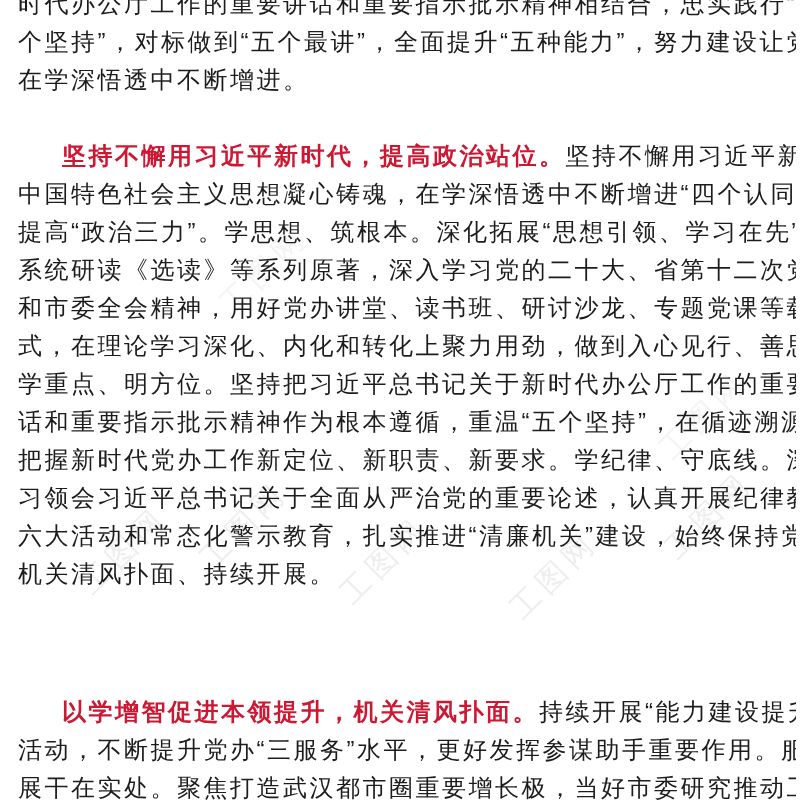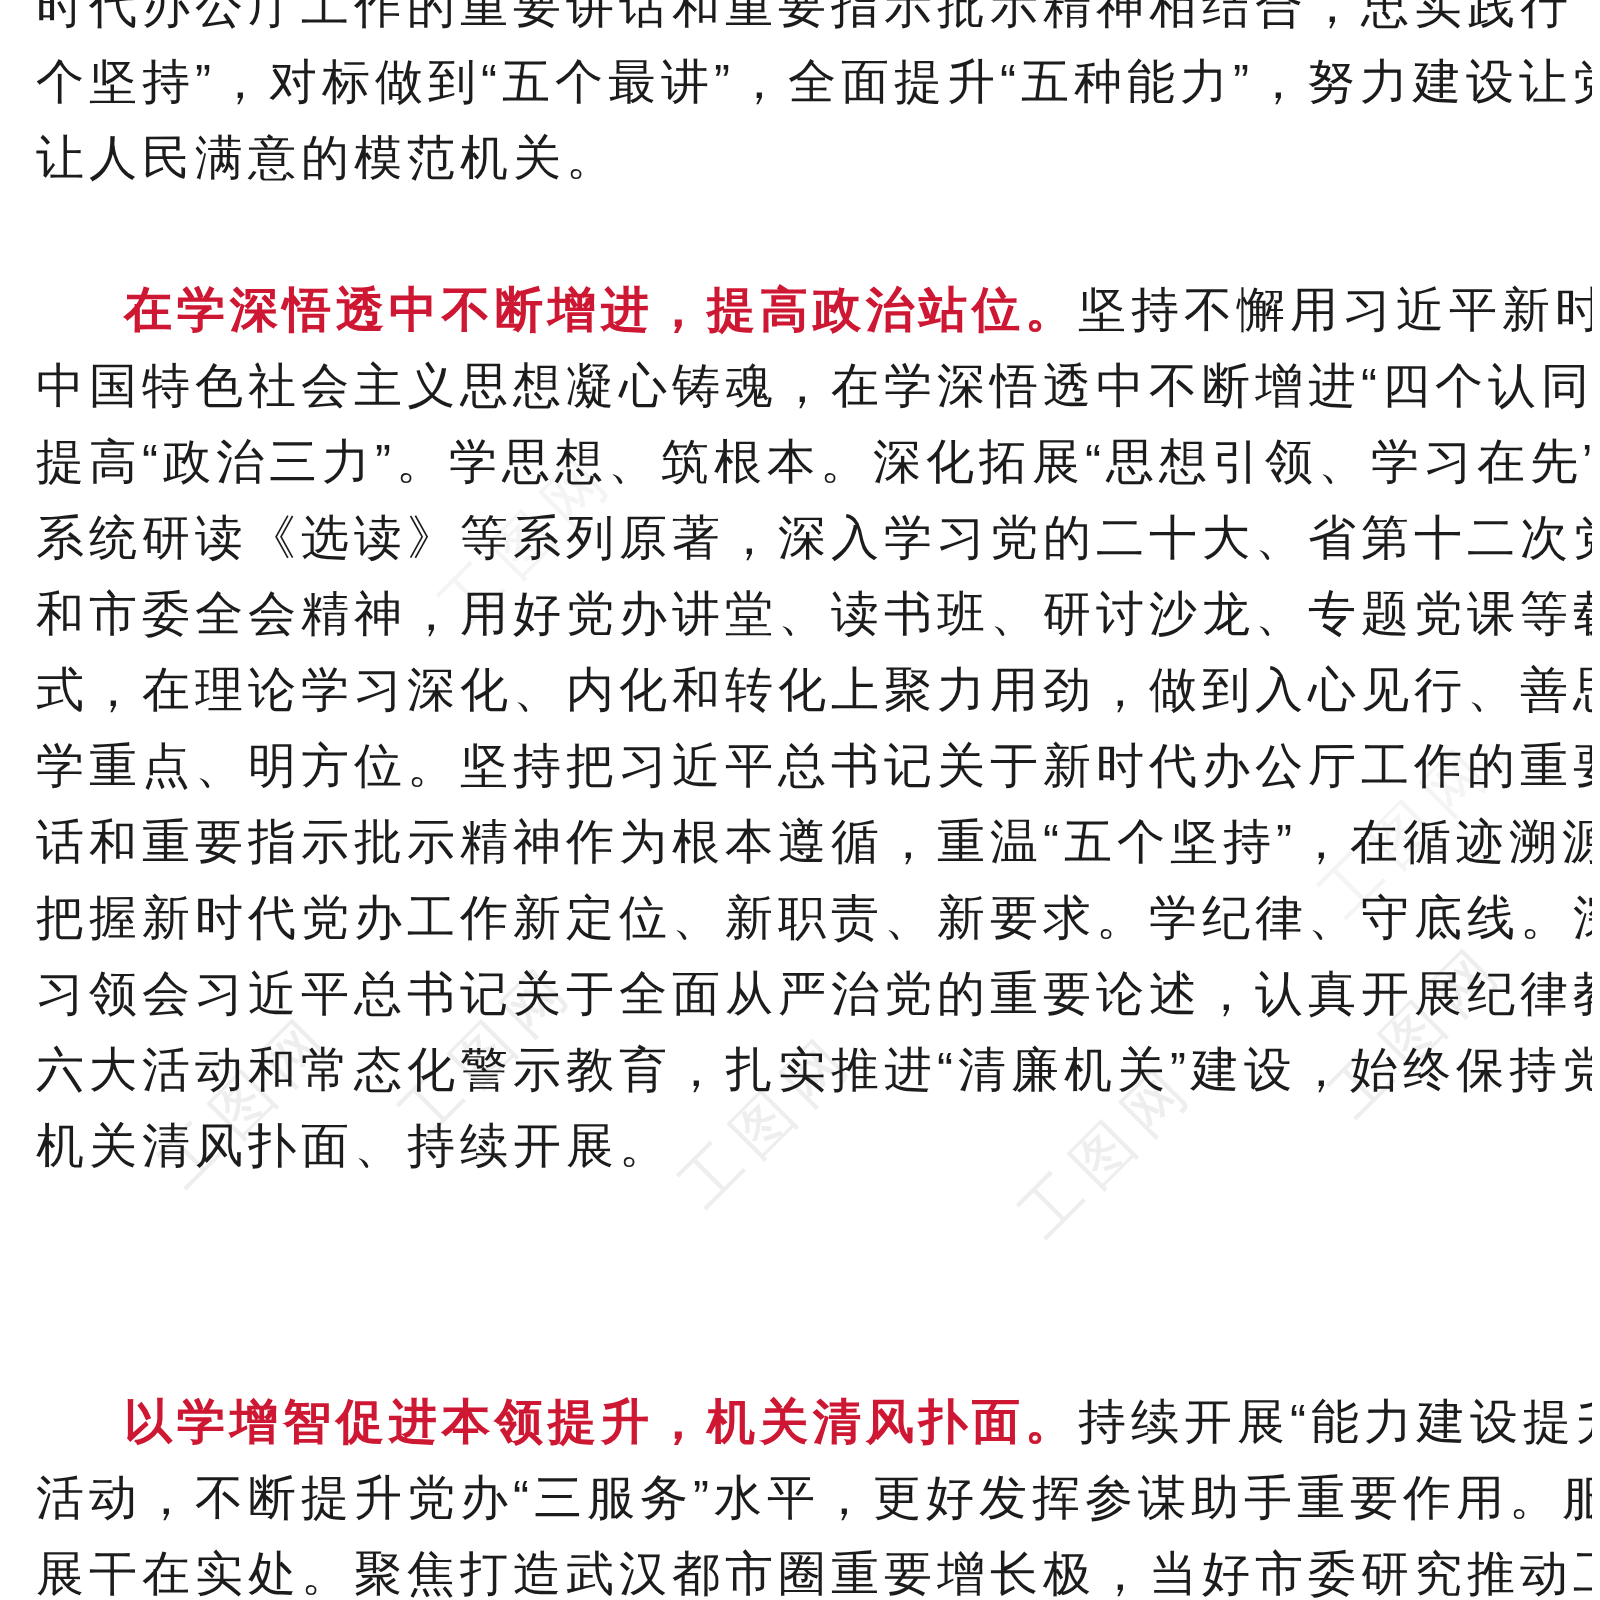--- a/index.html
+++ b/index.html
@@ -71,24 +71,24 @@
     <span class="wm" style="left: 190px; top: 505px;">工图网</span>
     <span class="wm" style="left: 330px; top: 540px;">工图网</span>
     <span class="wm" style="left: 500px; top: 555px;">工图网</span>
     <span class="wm" style="left: 655px; top: 495px;">工图网</span>
   </div>
 
   <div class="doc">
       <div class="para">
         <div class="line"><span>时代办公厅工作的重要讲话和重要指示批示精神相结合，忠实践行“五</span></div>
         <div class="line"><span>个坚持”，对标做到“五个最讲”，全面提升“五种能力”，努力建设让党放心、</span></div>
-        <div class="line no-justify"><span>让人民满意的模范机关。</span></div>
+        <div class="line no-justify"><span>在学深悟透中不断增进。</span></div>
       </div>
       <div class="para para-gap-1">
-        <div class="line indent"><span class="lead">在学深悟透中不断增进，提高政治站位。</span><span>坚持不懈用习近平新时代</span></div>
+        <div class="line indent"><span class="lead">坚持不懈用习近平新时代，提高政治站位。</span><span>坚持不懈用习近平新时代</span></div>
         <div class="line"><span>中国特色社会主义思想凝心铸魂，在学深悟透中不断增进“四个认同”、</span></div>
         <div class="line"><span>提高“政治三力”。学思想、筑根本。深化拓展“思想引领、学习在先”机制，</span></div>
         <div class="line"><span>系统研读《选读》等系列原著，深入学习党的二十大、省第十二次党代会</span></div>
         <div class="line"><span>和市委全会精神，用好党办讲堂、读书班、研讨沙龙、专题党课等载体形</span></div>
         <div class="line"><span>式，在理论学习深化、内化和转化上聚力用劲，做到入心见行、善思善用。</span></div>
         <div class="line"><span>学重点、明方位。坚持把习近平总书记关于新时代办公厅工作的重要讲</span></div>
         <div class="line"><span>话和重要指示批示精神作为根本遵循，重温“五个坚持”，在循迹溯源中</span></div>
         <div class="line"><span>把握新时代党办工作新定位、新职责、新要求。学纪律、守底线。深入学</span></div>
         <div class="line"><span>习领会习近平总书记关于全面从严治党的重要论述，认真开展纪律教育</span></div>
         <div class="line"><span>六大活动和常态化警示教育，扎实推进“清廉机关”建设，始终保持党办</span></div>

